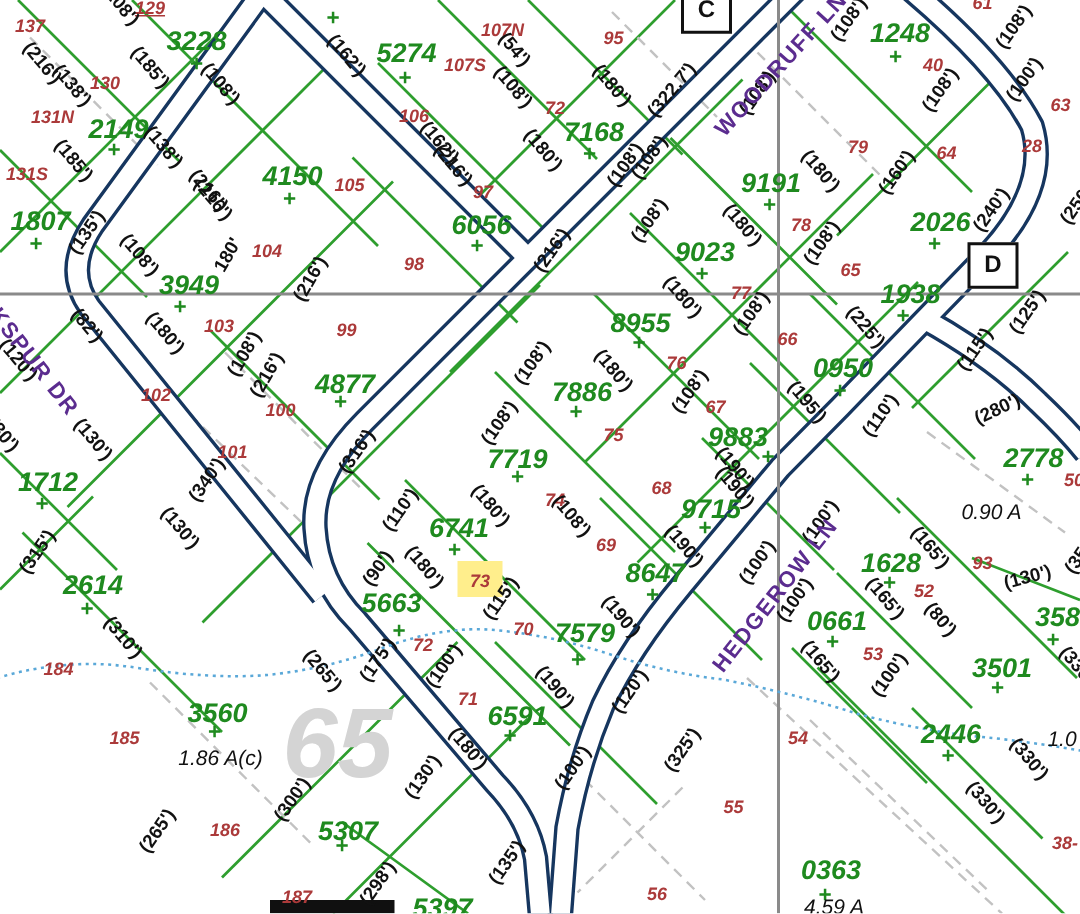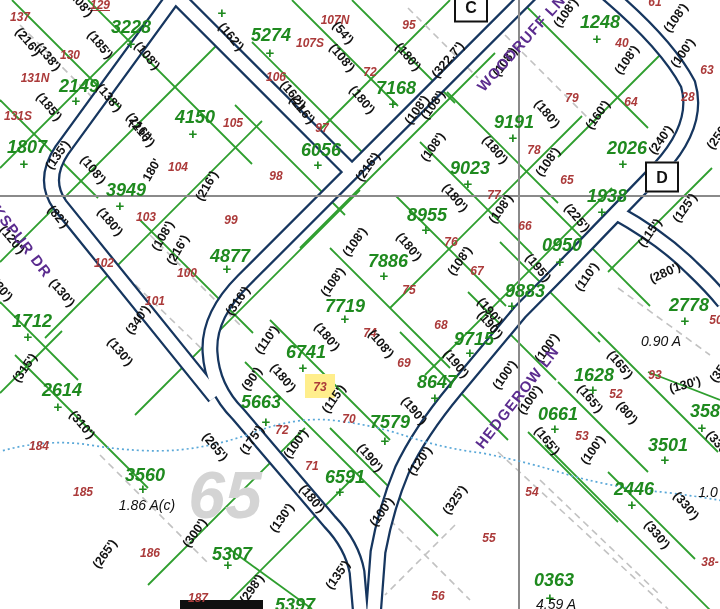--- a/index.html
+++ b/index.html
@@ -126,21 +126,21 @@
       <div class="lbl parcel" style="left: 627px; top: 148px;">2026</div>
       <div class="lbl plusmark" style="left: 623px; top: 163px;">+</div>
       <div class="lbl parcel" style="left: 607px; top: 196px;">1938</div>
       <div class="lbl plusmark" style="left: 602px; top: 211px;">+</div>
       <div class="lbl parcel" style="left: 427px; top: 215px;">8955</div>
       <div class="lbl plusmark" style="left: 426px; top: 229px;">+</div>
       <div class="lbl parcel" style="left: 562px; top: 245px;">0950</div>
       <div class="lbl plusmark" style="left: 560px; top: 261px;">+</div>
       <div class="lbl parcel" style="left: 388px; top: 261px;">7886</div>
       <div class="lbl plusmark" style="left: 384px; top: 275px;">+</div>
-      <div class="lbl parcel" style="left: 525px; top: 291px;">9883</div>
+      <div class="lbl parcel" style="left: 492px; top: 291px;">9883</div>
       <div class="lbl plusmark" style="left: 512px; top: 305px;">+</div>
       <div class="lbl parcel" style="left: 230px; top: 256px;">4877</div>
       <div class="lbl plusmark" style="left: 227px; top: 268px;">+</div>
       <div class="lbl parcel" style="left: 689px; top: 305px;">2778</div>
       <div class="lbl plusmark" style="left: 685px; top: 320px;">+</div>
       <div class="lbl parcel" style="left: 345px; top: 306px;">7719</div>
       <div class="lbl plusmark" style="left: 345px; top: 318px;">+</div>
       <div class="lbl parcel" style="left: 474px; top: 339px;">9715</div>
       <div class="lbl plusmark" style="left: 470px; top: 352px;">+</div>
       <div class="lbl parcel" style="left: 306px; top: 352px;">6741</div>

